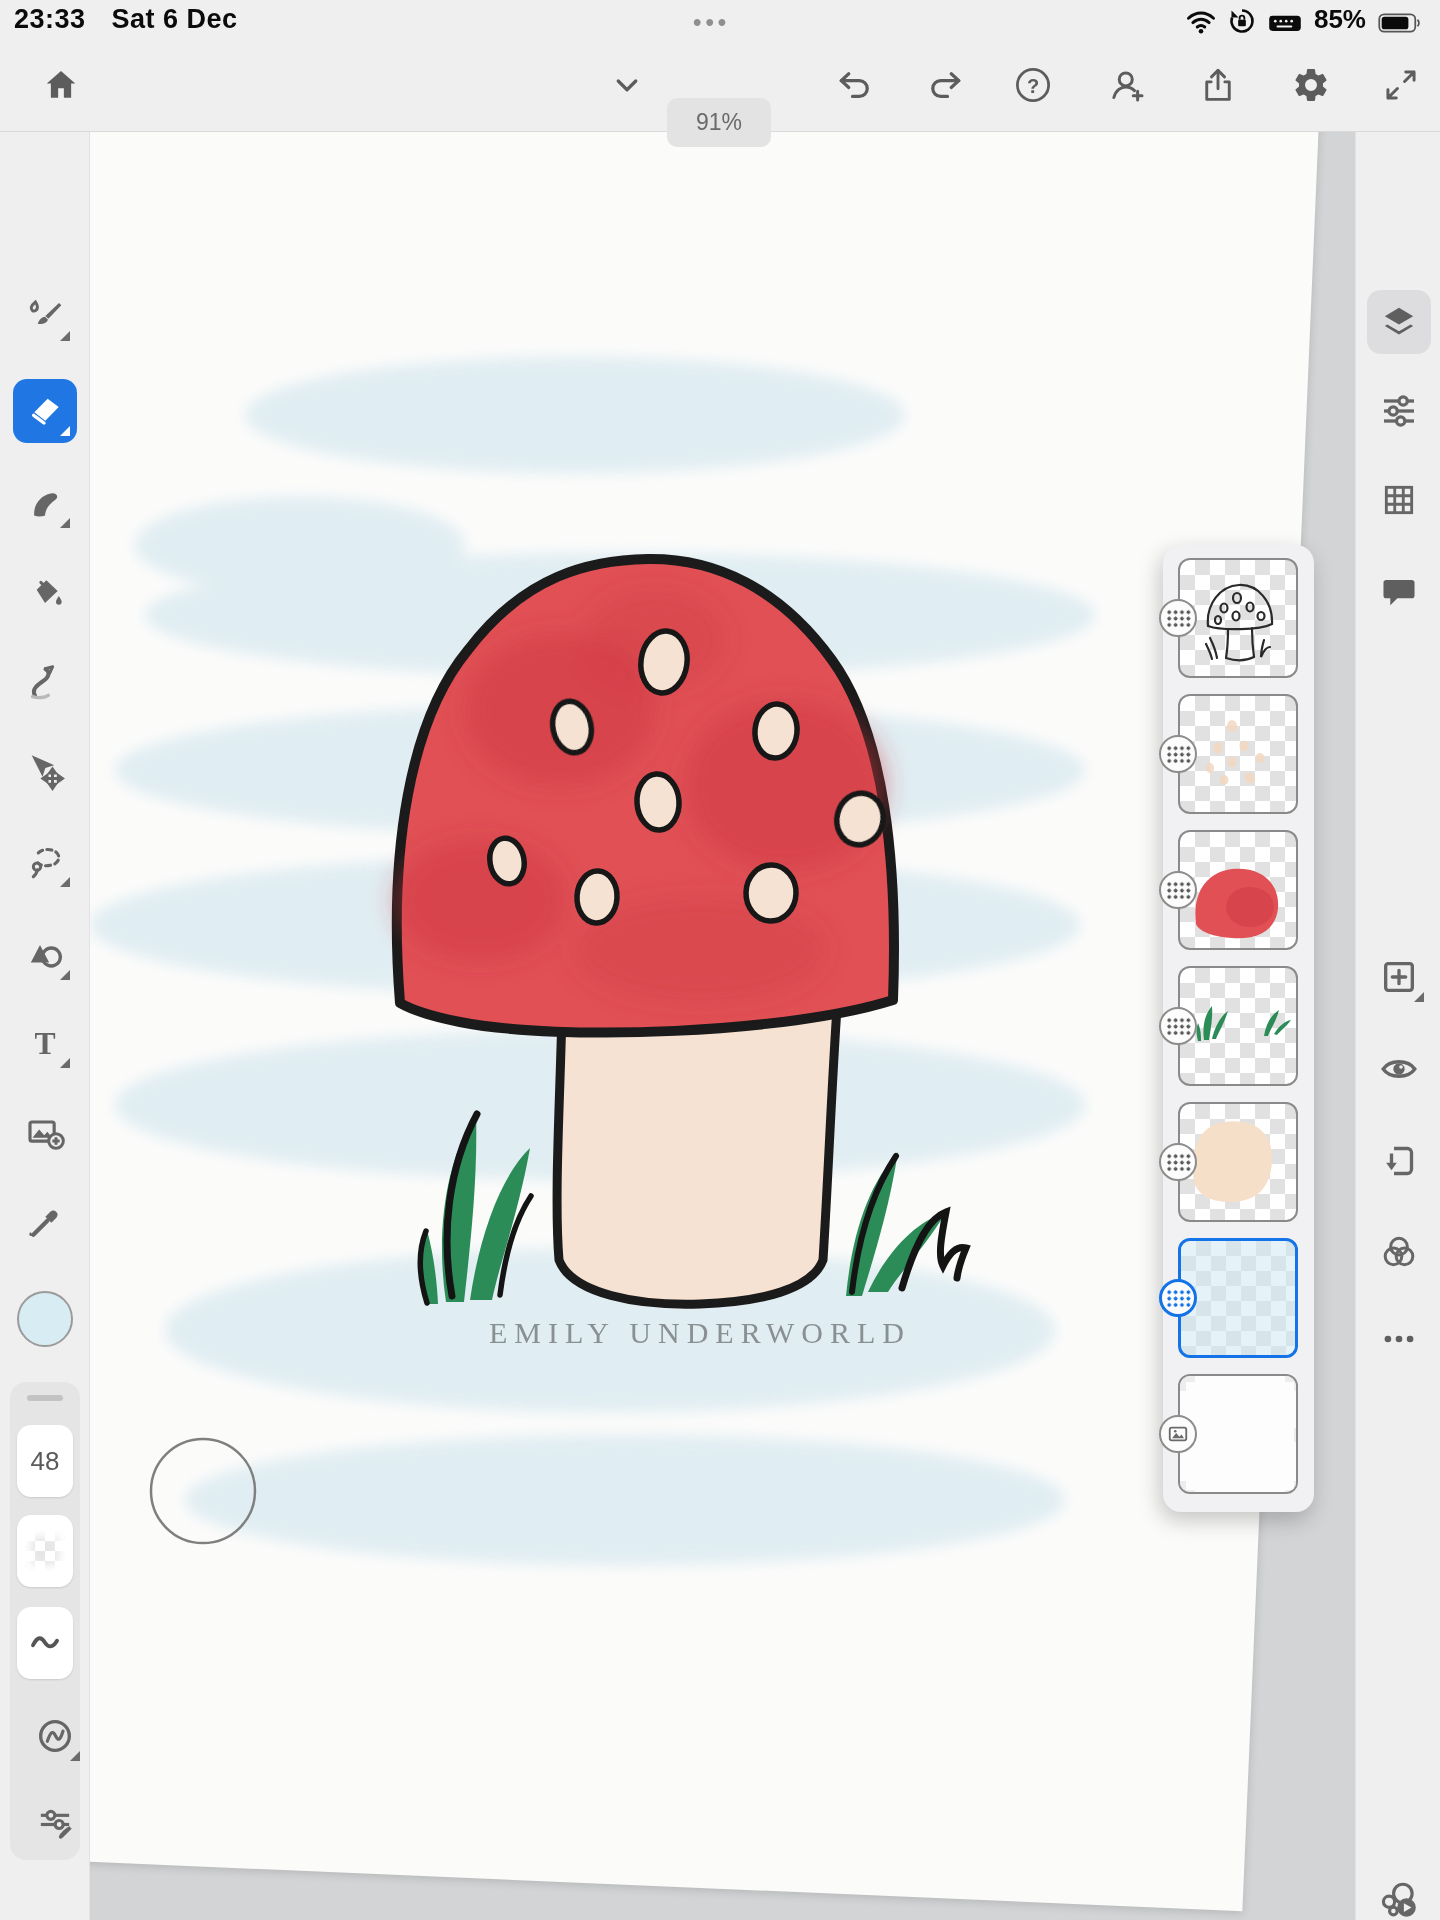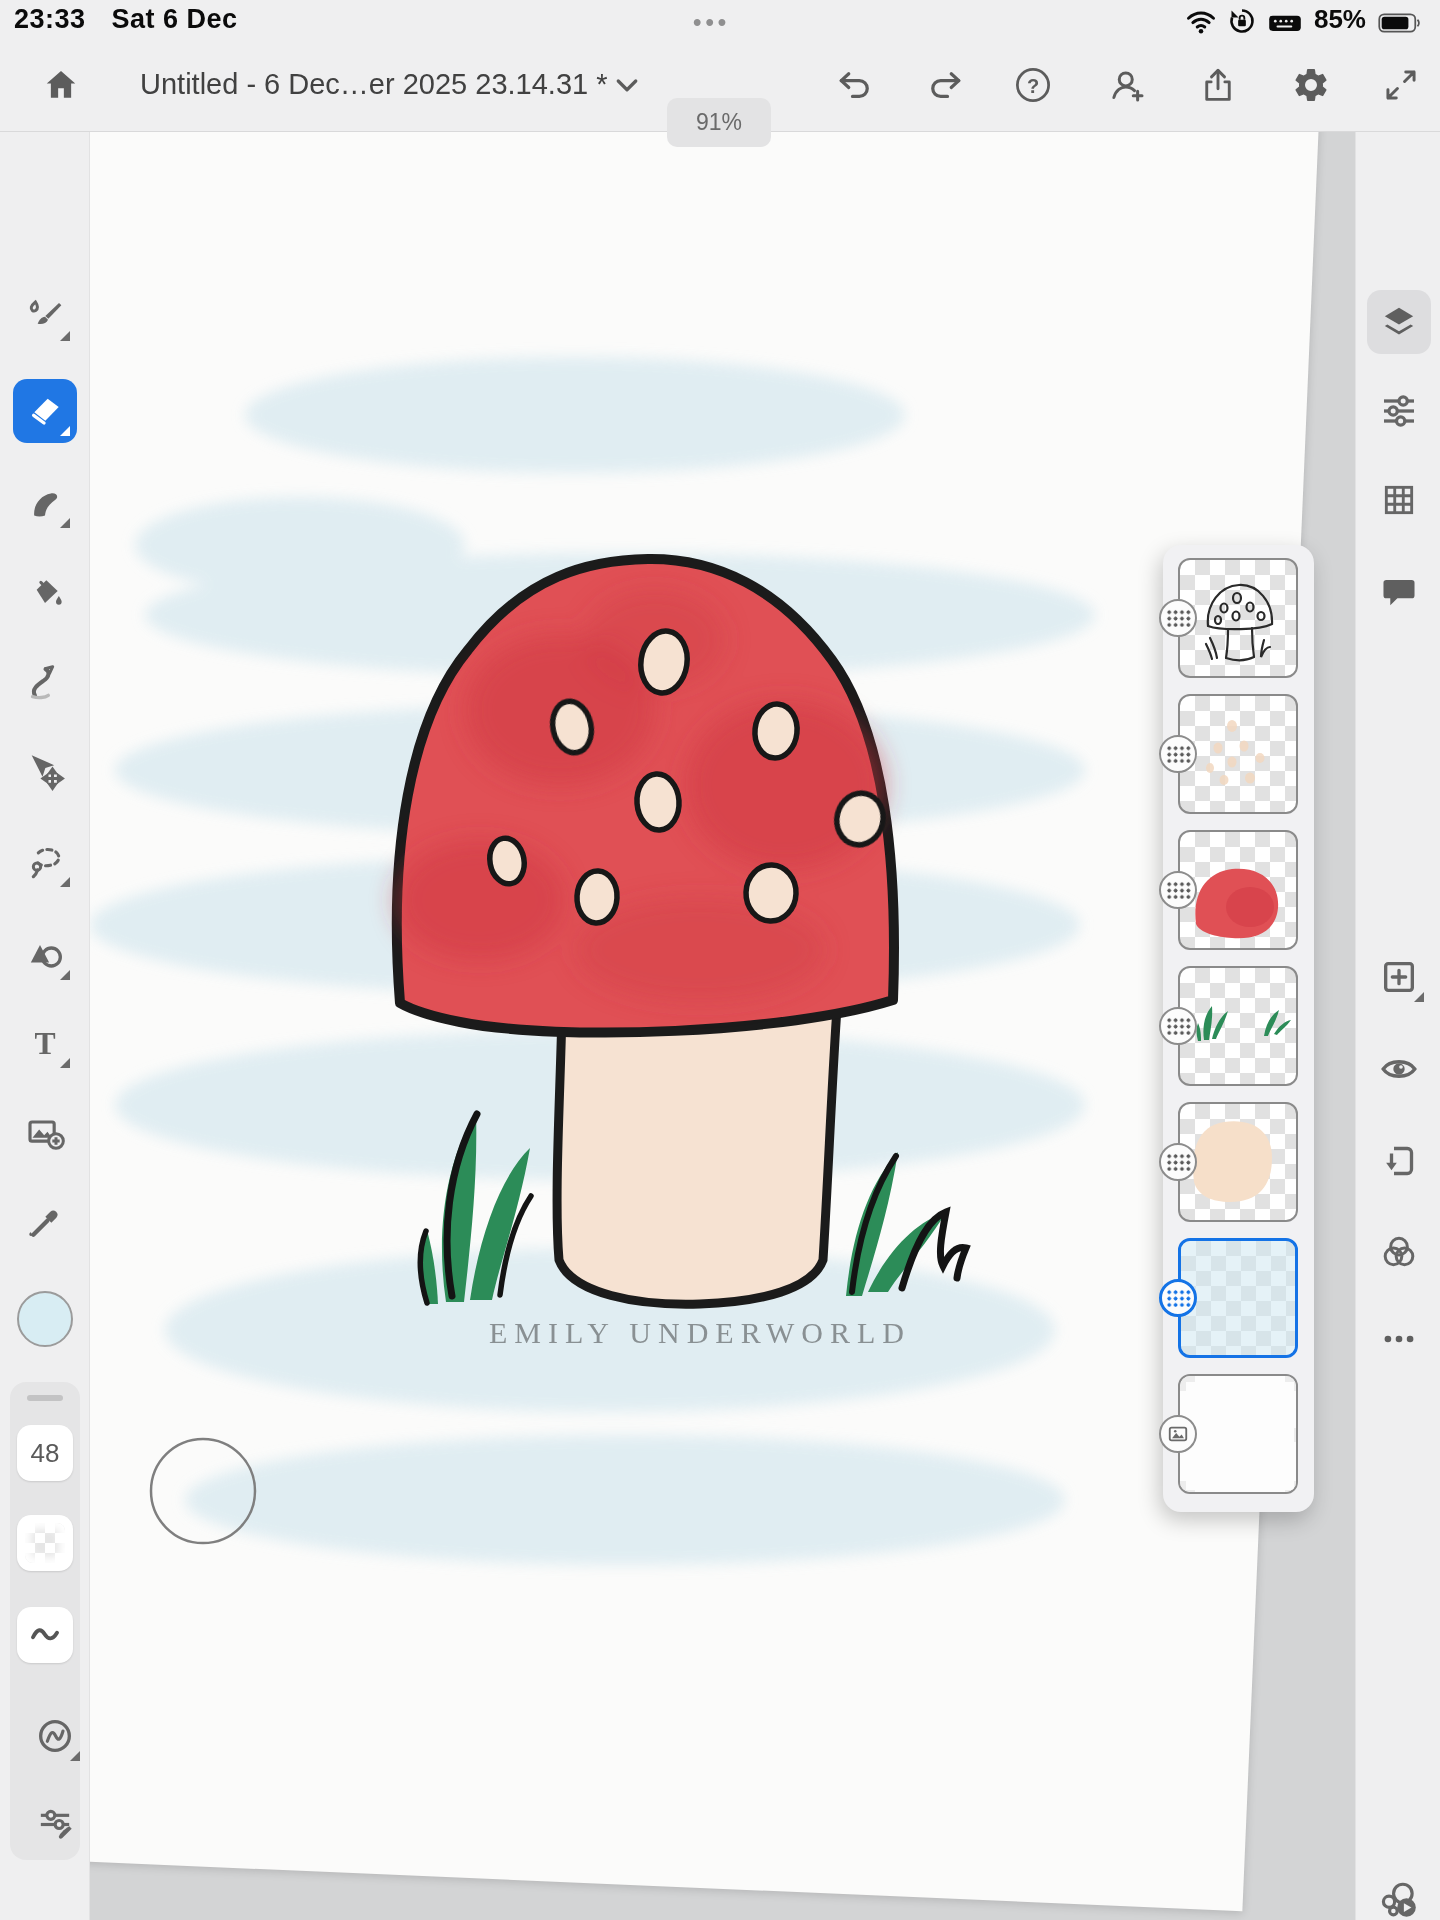--- a/index.html
+++ b/index.html
@@ -30,21 +30,21 @@
 
   
   .left-toolbar { position:absolute; left:0; top:132px; width:90px; height:1788px; background:#efeff0; border-right:1px solid #e2e2e3; z-index:30; }
   .tool { position:absolute; left:13px; width:64px; height:64px; border-radius:14px; display:flex; align-items:center; justify-content:center; }
   .tool.selected { background:#2077e4; }
   .tri { position:absolute; right:7px; bottom:7px; width:0; height:0; border-left:10px solid transparent; border-bottom:10px solid #6b6b6b; }
   .tri.white { border-bottom-color:#ffffff; }
   .swatch-circle { position:absolute; left:17px; top:1159px; width:56px; height:56px; border-radius:50%; background:#d8edf3; border:2px solid #9b9b9b; }
   .subpanel { position:absolute; left:10px; top:1250px; width:70px; height:478px; background:#e5e5e6; border-radius:16px; }
   .sp-handle { position:absolute; left:17px; top:13px; width:36px; height:6px; border-radius:3px; background:#c3c3c4; }
-  .sp-btn { position:absolute; left:7px; width:56px; height:56px; background:#ffffff; border-radius:14px; display:flex; align-items:center; justify-content:center; box-shadow:0 1px 2px rgba(0,0,0,.12); }
+  .sp-btn { position:absolute; left:7px; width:56px; height:72px; background:#ffffff; border-radius:14px; display:flex; align-items:center; justify-content:center; box-shadow:0 1px 2px rgba(0,0,0,.12); }
   .sp-size { top:43px; font-size:26px; color:#5a5a5a; }
   .sp-checker-inner { width:40px; height:40px; border-radius:8px; background-image:conic-gradient(#e6e6e6 25%, #fff 0 50%, #e6e6e6 0 75%, #fff 0); background-size:20px 20px; box-shadow:inset 0 0 8px 6px #ffffff; }
   .sp-icon { position:absolute; left:13px; width:64px; height:64px; display:flex; align-items:center; justify-content:center; left:13px; }
 
   
   .right-toolbar { position:absolute; left:1355px; top:132px; width:85px; height:1788px; background:#efeff0; border-left:1px solid #e2e2e3; z-index:30; }
   .rtool { position:absolute; left:11px; width:64px; height:64px; border-radius:14px; display:flex; align-items:center; justify-content:center; }
   .rtool.selected { background:#dddddf; }
 
   
@@ -113,21 +113,20 @@
       </span>
     </div>
   </div>
 
   <div class="top-toolbar">
     <div class="tt-btn" style="left:38px;">
       <svg class="icon" width="38" height="38" viewBox="0 0 24 24">
           <path d="M12 3.2 21 11 h-2.6 v9 h-4.6 v-6 h-3.6 v6 H5.6 v-9 H3 Z" fill="#5c5c5c"></path>
         </svg>
     </div>
-    <div class="doc-title">Untitled - 6 Dec…er 2025 23.14.31 *</div>
     <div class="title-chevron">
       <svg class="icon" width="30" height="24" viewBox="0 0 24 18">
           <path d="M5 5 l7 7 7-7" fill="none" stroke="#5c5c5c" stroke-width="2.6" stroke-linecap="round" stroke-linejoin="round"></path>
         </svg>
     </div>
     <div class="zoom-badge">
         <span>91%</span>
       </div>
 
     <div class="tt-btn" style="left:832px;">

